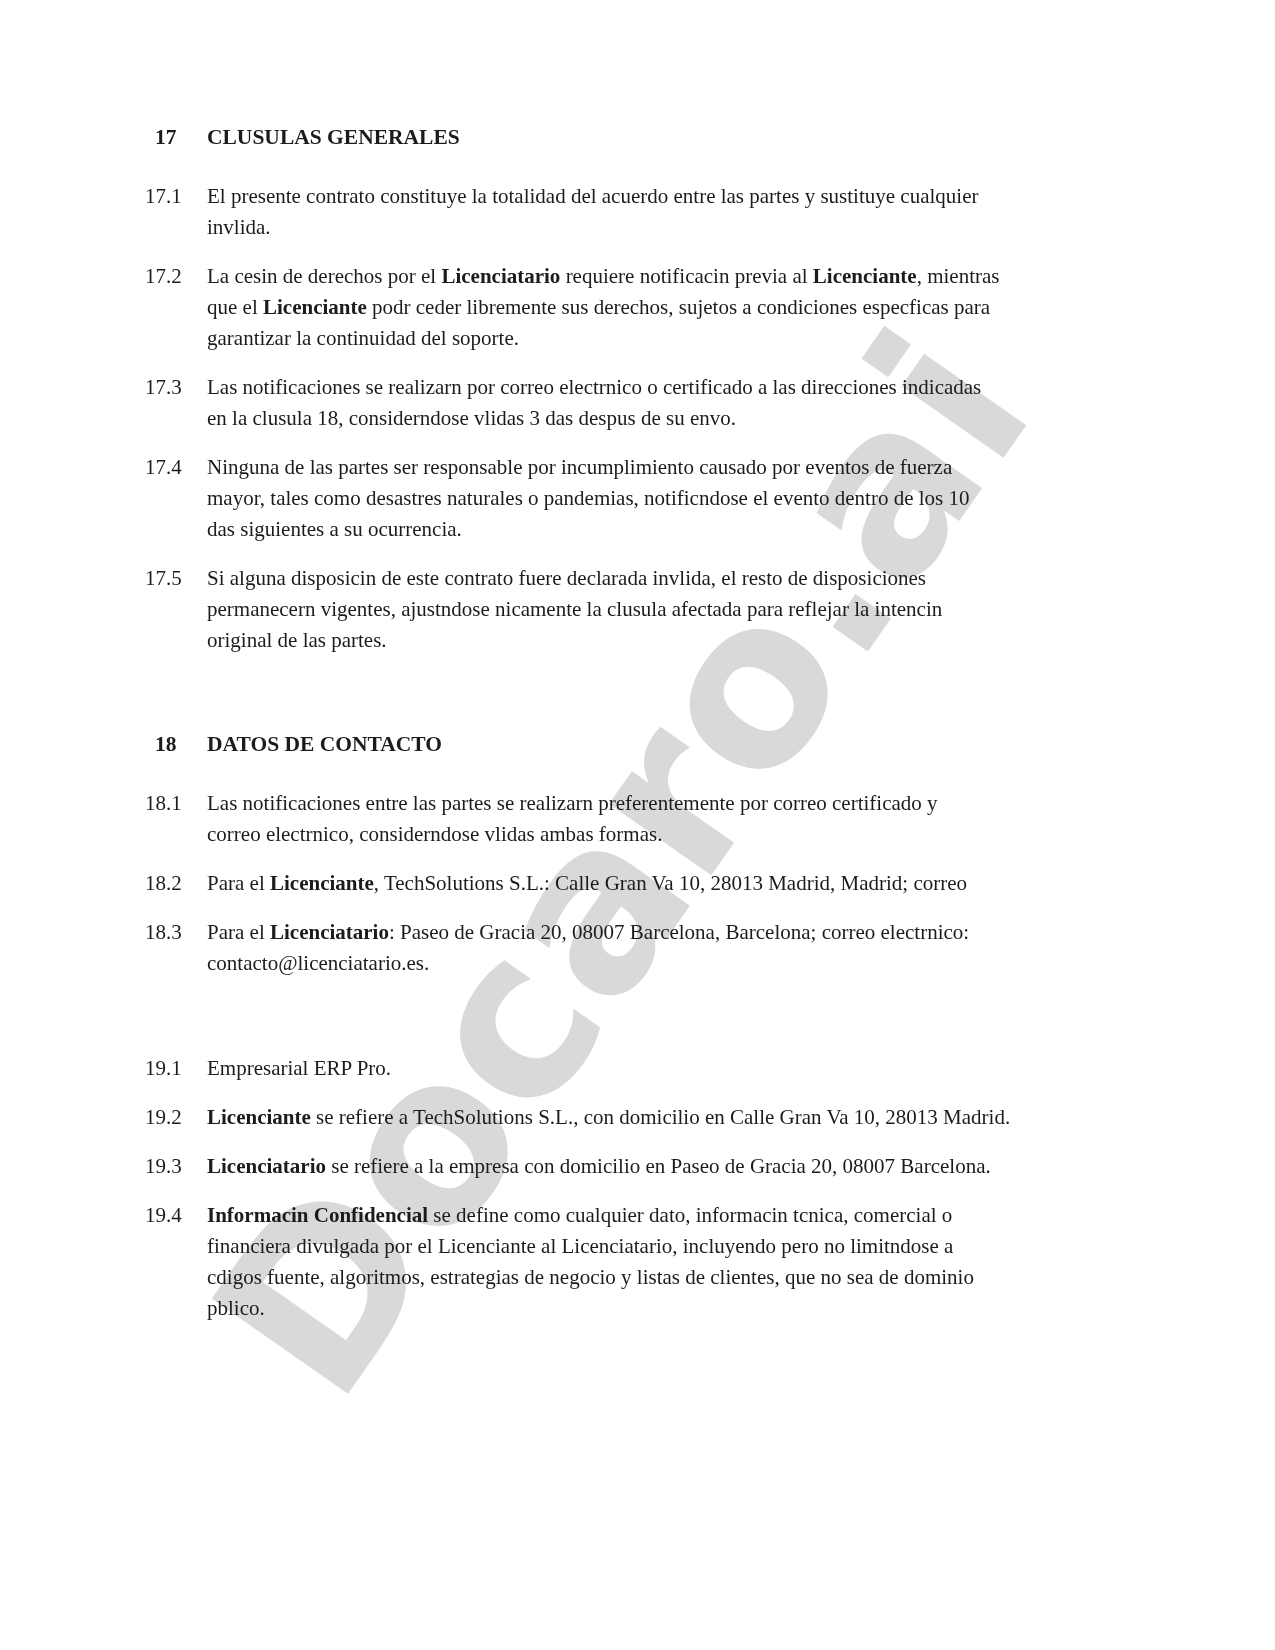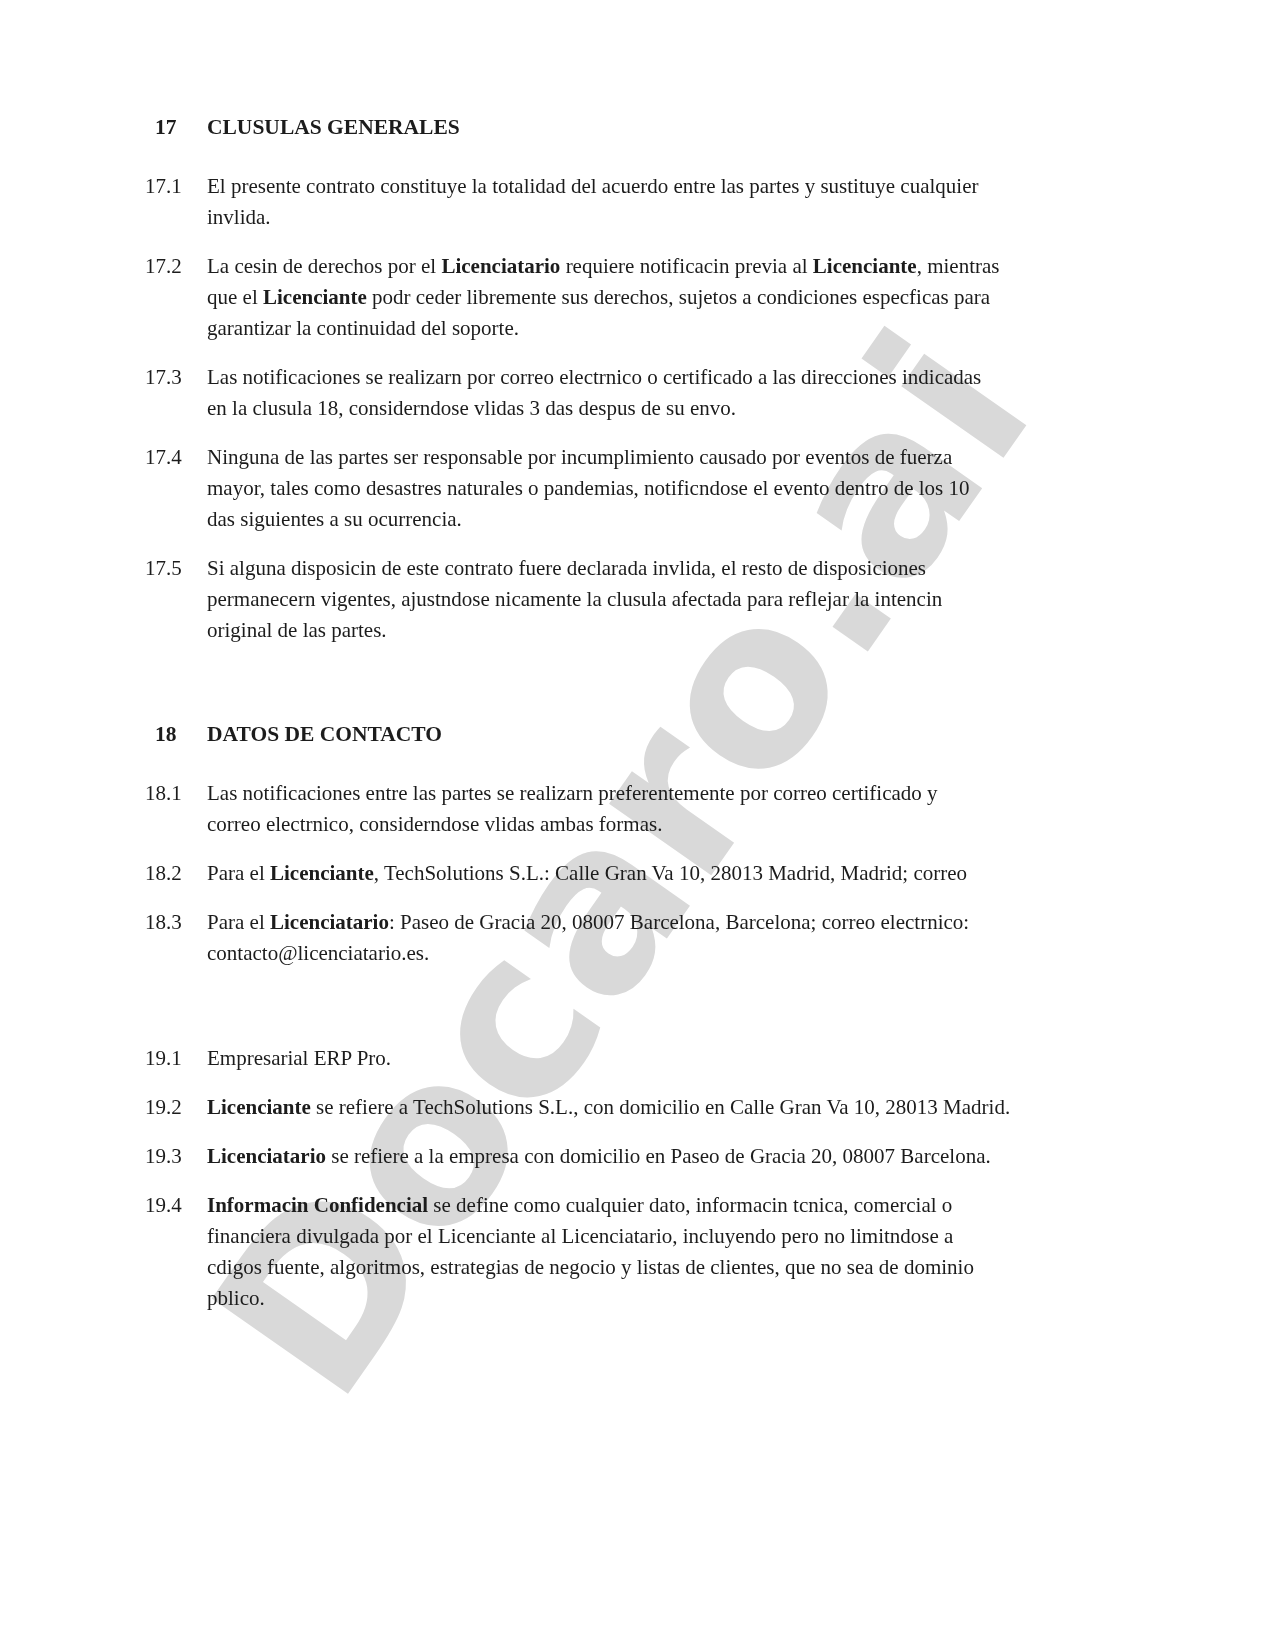--- a/index.html
+++ b/index.html
@@ -13,21 +13,21 @@
     font-family:"DejaVu Sans","Liberation Sans",sans-serif;
     font-weight:bold; font-size:228px; line-height:1;
     white-space:nowrap; z-index:0; user-select:none;
   }
   .content {
     position:absolute; left:145px; top:113px; width:985px; z-index:1;
     font-family:"Liberation Serif","DejaVu Serif",serif;
     font-size:21px; color:#1c1c1c;
   }
   .section { margin-top:74px; }
-  .section:first-child { margin-top:0; }
+  .section:first-child { margin-top:10px; }
   .heading { display:flex; font-weight:bold; font-size:21.5px; line-height:28px; }
   .heading .num { flex:0 0 62px; padding-left:10px; box-sizing:border-box; }
   .clause { display:flex; line-height:31px; margin-top:18px; }
   .clause.first { margin-top:30px; }
   .clause .num { flex:0 0 62px; }
   .clause .text { flex:1; }
   .line { white-space:pre; }
   .b { font-weight:bold; }
 </style>
 </head>

